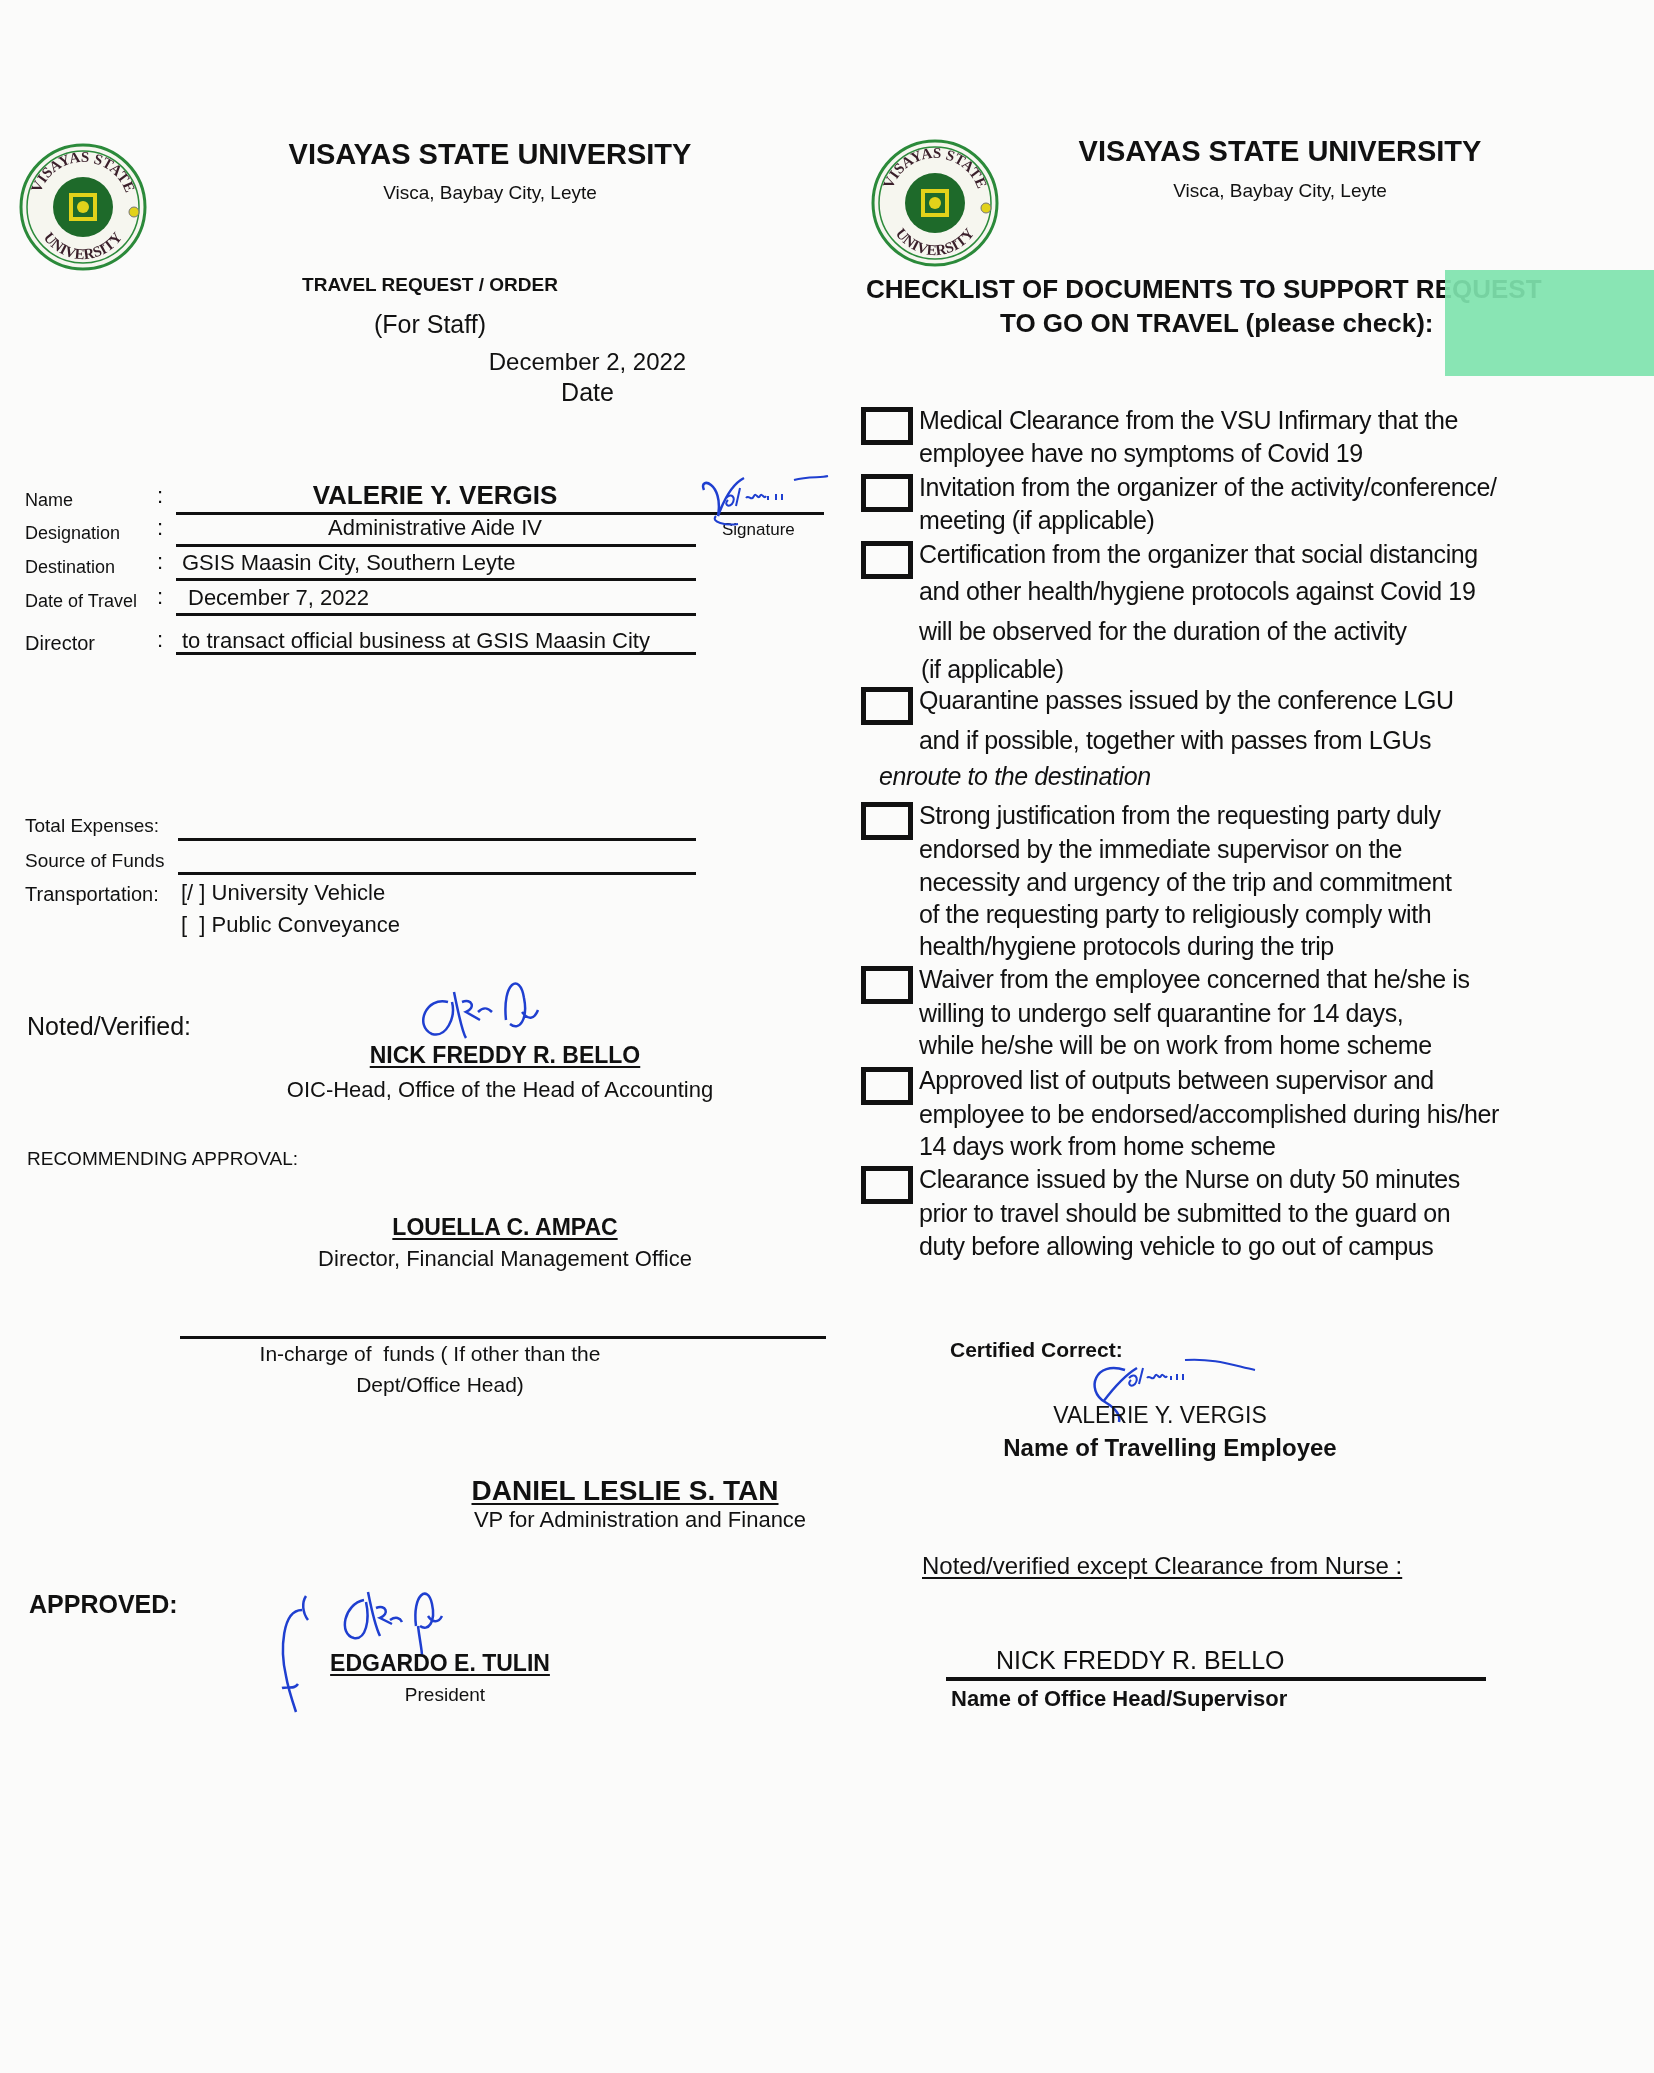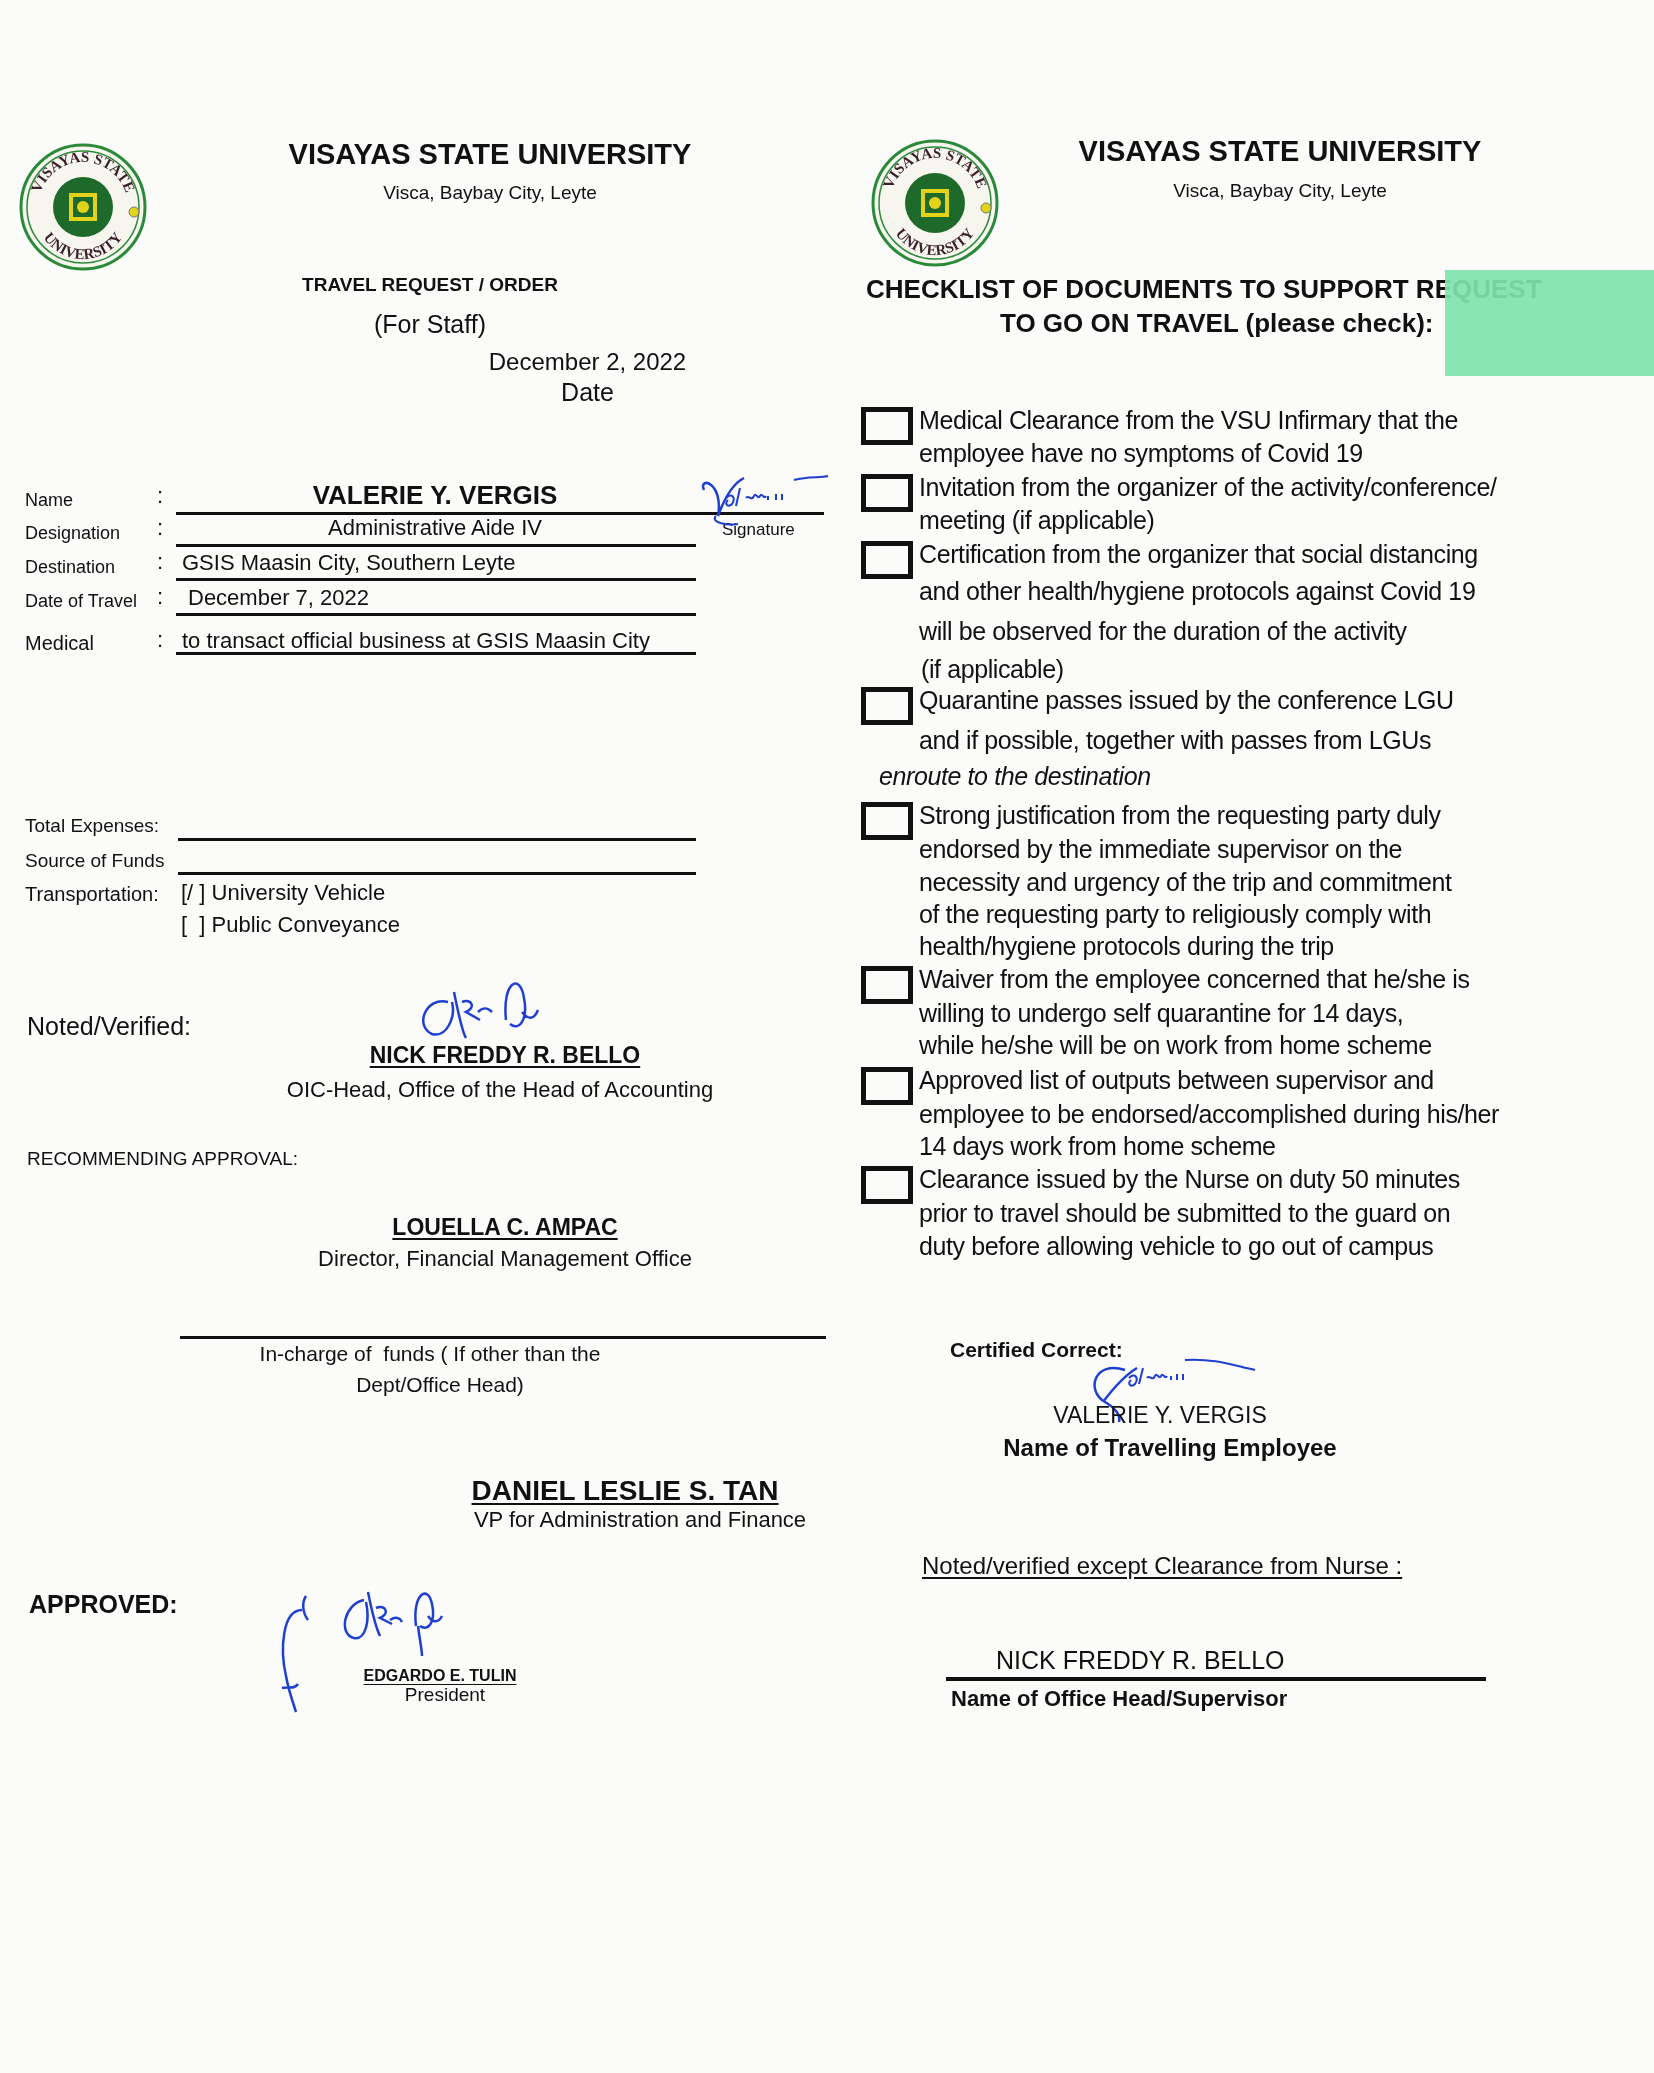--- a/index.html
+++ b/index.html
@@ -67,21 +67,21 @@
 <div class="lbl" style="left:25px;top:557px;">Destination</div>
 <div class="colon" style="left:157px;top:549px;">:</div>
 <div class="val" style="left:182px;top:550px;">GSIS Maasin City, Southern Leyte</div>
 <div class="rule" style="left:176px;top:578px;width:520px;"></div>
 
 <div class="lbl" style="left:25px;top:591px;">Date of Travel</div>
 <div class="colon" style="left:157px;top:584px;">:</div>
 <div class="val" style="left:188px;top:585px;">December 7, 2022</div>
 <div class="rule" style="left:176px;top:613px;width:520px;"></div>
 
-<div class="lbl" style="left:25px;top:632px;font-size:20px;">Medical</div>
+<div class="lbl" style="left:25px;top:632px;font-size:20px;">Director</div>
 <div class="colon" style="left:157px;top:627px;">:</div>
 <div class="val" style="left:182px;top:628px;">to transact official business at GSIS Maasin City</div>
 <div class="rule" style="left:176px;top:652px;width:520px;"></div>
 
 <svg class="sig" style="left:696px;top:468px;" width="140" height="62" viewBox="0 0 140 62">
   <path d="M8,22 C2,8 28,14 22,48 C30,26 40,14 48,10" fill="none" stroke="#1f3fd0" stroke-width="2.5"></path>
   <path d="M30,30 c6,-6 10,0 6,6 c-4,4 -8,0 -4,-4 M44,20 l-4,18 M50,30 c3,-4 5,4 8,-2 c2,-4 4,4 6,0 c2,-4 4,4 6,0 M72,28 l0,4 M80,26 l0,6 M86,26 l0,6" fill="none" stroke="#1f3fd0" stroke-width="2"></path>
   <path d="M98,12 C112,8 124,10 132,8" fill="none" stroke="#1f3fd0" stroke-width="2"></path>
   <path d="M20,48 C14,54 30,58 42,56" fill="none" stroke="#1f3fd0" stroke-width="2"></path>
 </svg>
@@ -123,21 +123,21 @@
 <div class="abs b u c" style="left:455px;top:1475px;width:340px;font-size:28px;">DANIEL LESLIE S. TAN</div>
 <div class="abs c" style="left:450px;top:1507px;width:380px;font-size:22px;">VP for Administration and Finance</div>
 
 <div class="abs b" style="left:29px;top:1590px;font-size:25px;">APPROVED:</div>
 <svg class="sig" style="left:272px;top:1580px;" width="220" height="140" viewBox="0 0 220 140">
   <path d="M30,30 C10,30 8,70 14,96 C16,108 20,120 24,132 M10,108 C16,106 22,110 26,104" fill="none" stroke="#1f3fd0" stroke-width="2.5"></path>
   <path d="M36,40 C30,32 30,22 34,16" fill="none" stroke="#1f3fd0" stroke-width="2.5"></path>
   <path d="M92,20 C72,24 66,54 82,58 C94,60 98,40 94,22 M96,12 C100,32 104,48 108,56 M104,28 c10,-4 14,6 4,10 l12,6 M118,40 c6,-4 10,-2 12,2" fill="none" stroke="#1f3fd0" stroke-width="2.5"></path>
   <path d="M144,46 C140,14 156,4 160,24 C164,42 156,52 148,46 M156,36 c4,6 10,8 14,0 M146,46 C148,62 150,70 150,76" fill="none" stroke="#1f3fd0" stroke-width="2.5"></path>
 </svg>
-<div class="abs b u c" style="left:320px;top:1650px;width:240px;font-size:16px;margin-top:17px;">EDGARDO E. TULIN</div>
+<div class="abs b u c" style="left:320px;top:1650px;width:240px;font-size:23px;">EDGARDO E. TULIN</div>
 <div class="abs c" style="left:360px;top:1684px;width:170px;font-size:19px;">President</div>
 
 <svg class="logo" style="left:870px;top:138px;" viewBox="0 0 130 130">
   <circle cx="65" cy="65" r="62" fill="#f6f6ef" stroke="#2b8a3a" stroke-width="3"></circle>
   <circle cx="65" cy="65" r="56" fill="none" stroke="#2b8a3a" stroke-width="1.5"></circle>
   <defs>
       <path id="arcTopR" d="M20,65 A45,45 0 0,1 110,65"></path>
       <path id="arcBotR" d="M18,70 A47,47 0 0,0 112,70"></path>
     </defs>
   <text font-family="Liberation Serif, serif" font-size="15" font-weight="bold" fill="#3a1f2a"><textPath href="#arcTopR" startOffset="50%" text-anchor="middle">VISAYAS STATE</textPath></text>

